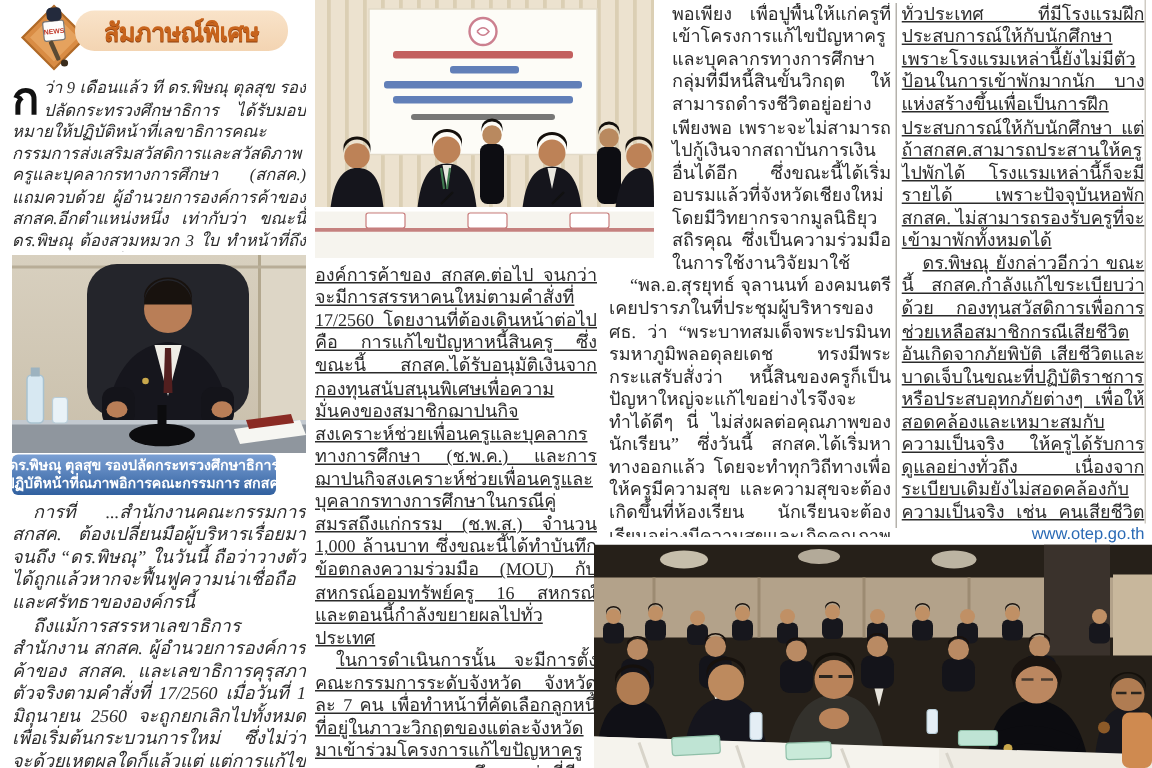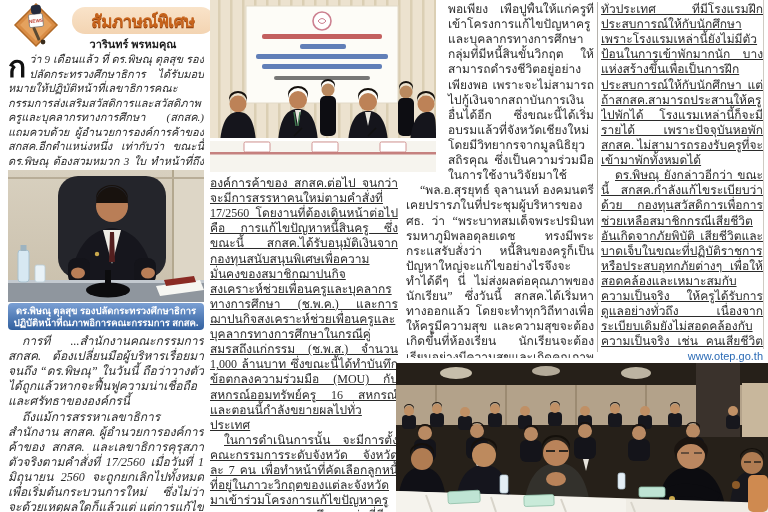--- a/index.html
+++ b/index.html
@@ -2,40 +2,40 @@
 <html><head>
 <meta charset="utf-8">
 <style>
   html,body{margin:0;padding:0;}
   body{background:#e9e9e9;font-family:"Liberation Serif","DejaVu Serif",serif;}
   #page{position:relative;width:768px;height:512px;background:#ffffff;overflow:hidden;margin:0 auto;}
 
   
   #hdr{position:absolute;left:8px;top:0;width:196px;height:48px;}
   #logo{position:absolute;left:4px;top:1px;width:48px;height:48px;}
-  #title-banner{position:absolute;left:64px;top:7px;width:142px;height:27px;
+  #title-banner{position:absolute;left:42px;top:7px;width:142px;height:27px;
     background:linear-gradient(#f9e3c9,#f3d4b2);border-radius:13px;display:flex;align-items:flex-end;justify-content:center;}
   #title-banner span{font-family:"Liberation Sans","DejaVu Sans",sans-serif;font-weight:bold;
     font-size:17px;color:#c8641c;letter-spacing:-.5px;white-space:nowrap;
     text-shadow:0 1px 0 #8d3f10;}
   #author{position:absolute;left:54px;top:35px;width:142px;text-align:center;
     font-weight:bold;font-size:11px;color:#1c1c1c;}
 
   
   .col{position:absolute;overflow:hidden;color:#2b2b2b;}
   .para{margin:0;text-align:justify;text-indent:14px;font-size:12px;line-height:1.26;
     overflow-wrap:anywhere;}
   .lead{font-style:italic;font-size:11px;line-height:1.32;text-indent:0;}
   .dropcap{float:left;font-size:30px;line-height:.85;font-weight:bold;font-style:normal;
     margin:2px 3px 0 0;color:#111;}
   .quote{}
 
   
   .photo{position:absolute;display:block;}
-  #caption{position:absolute;left:8px;top:303px;width:196px;height:27px;
+  #caption{position:absolute;left:8px;top:303px;width:176px;height:27px;
     background:linear-gradient(#7ba0d4,#31609f);border-radius:4px;
     display:flex;flex-direction:column;align-items:center;justify-content:center;}
   #caption div{color:#ffffff;font-weight:bold;font-size:9.5px;line-height:12px;white-space:nowrap;}
 
   
   .intrude{float:left;width:42px;height:174px;}
 
   
   .vrule{position:absolute;width:1px;background:#b5b2ac;}
   #site-url{position:absolute;left:601px;top:350px;width:162px;text-align:right;
@@ -53,21 +53,20 @@
       <polygon points="24,8 40,24 24,40 8,24" fill="#e8a967" opacity=".75"></polygon>
       <rect x="17" y="13" width="14" height="13" rx="1.5" fill="#fdfdfb" stroke="#777" stroke-width=".8" transform="rotate(-6 24 20)"></rect>
       <text x="24" y="21.5" transform="rotate(-6 24 20)" text-anchor="middle" font-size="4.6" font-weight="bold" fill="#c03a2a" font-family="'Liberation Sans',sans-serif">NEWS</text>
       <rect x="19" y="4" width="10" height="9" rx="3" fill="#232a3c" transform="rotate(-6 24 9)"></rect>
       <rect x="23" y="26" width="3" height="14" rx="1" fill="#5b4a33" transform="rotate(-24 24 33)"></rect>
       <circle cx="31" cy="41" r="2.4" fill="#3a2c1c"></circle>
     </svg>
     <div id="title-banner">
       <span>สัมภาษณ์พิเศษ</span>
     </div>
-    <div id="author">วารินทร์ พรหมคุณ</div>
   </div>
 
   <div class="col" style="left:8px;top:52px;width:196px;height:116px;">
     <p class="para lead"><span class="dropcap">ก</span><span>ว่า 9 เดือนแล้ว ที่ ดร.พิษณุ ตุลสุข รองปลัดกระทรวงศึกษาธิการ ได้รับมอบหมายให้ปฏิบัติหน้าที่เลขาธิการคณะกรรมการส่งเสริมสวัสดิการและสวัสดิภาพครูและบุคลากรทางการศึกษา (สกสค.) แถมควบด้วย ผู้อำนวยการองค์การค้าของ สกสค.อีกตำแหน่งหนึ่ง เท่ากับว่า ขณะนี้ ดร.พิษณุ ต้องสวมหมวก 3 ใบ ทำหน้าที่ถึง 3 บทบาท ถือเป็นการทดสอบฝีมืออดีตผู้นำองค์กรครูที่คร่ำหวอดในวงการศึกษามากกว่า 40 ปีเลยทีเดียว</span></p>
   </div>
 
   <svg class="photo" style="left:8px;top:170px;" width="196" height="132" viewBox="0 0 196 132" role="img">
     <defs>
       <linearGradient id="wallg" x1="0" y1="0" x2="0" y2="1">
         <stop offset="0" stop-color="#d8d0bf"></stop>

